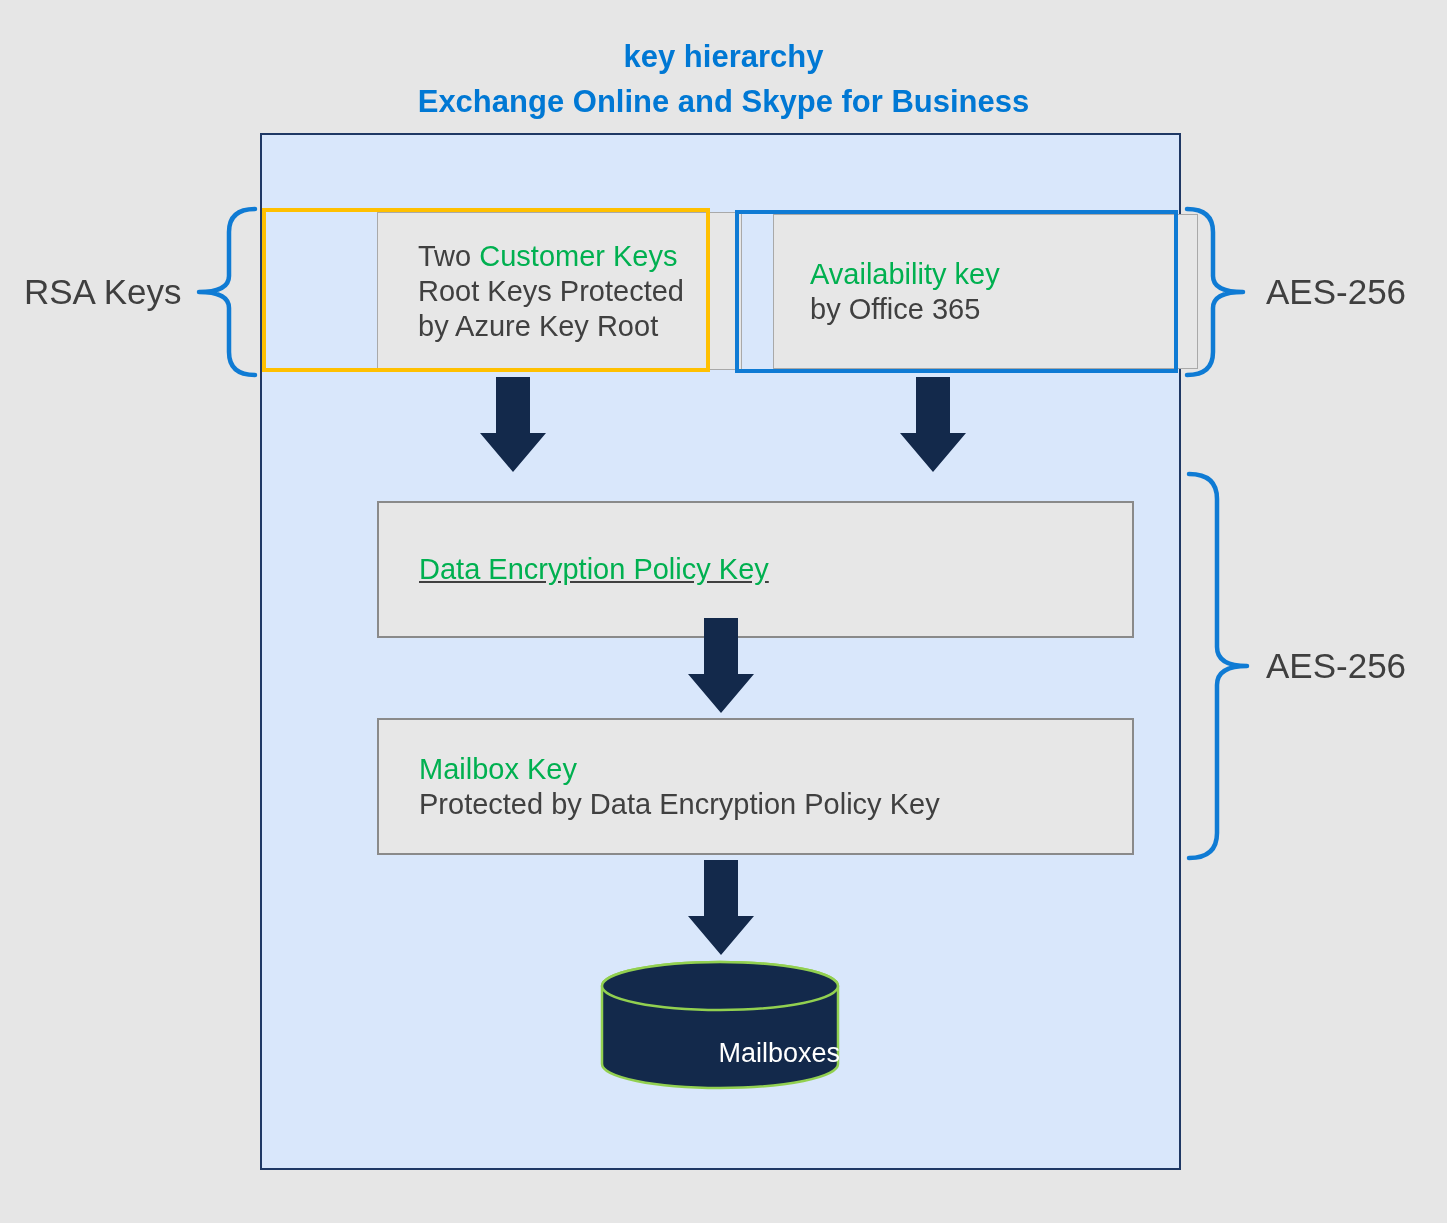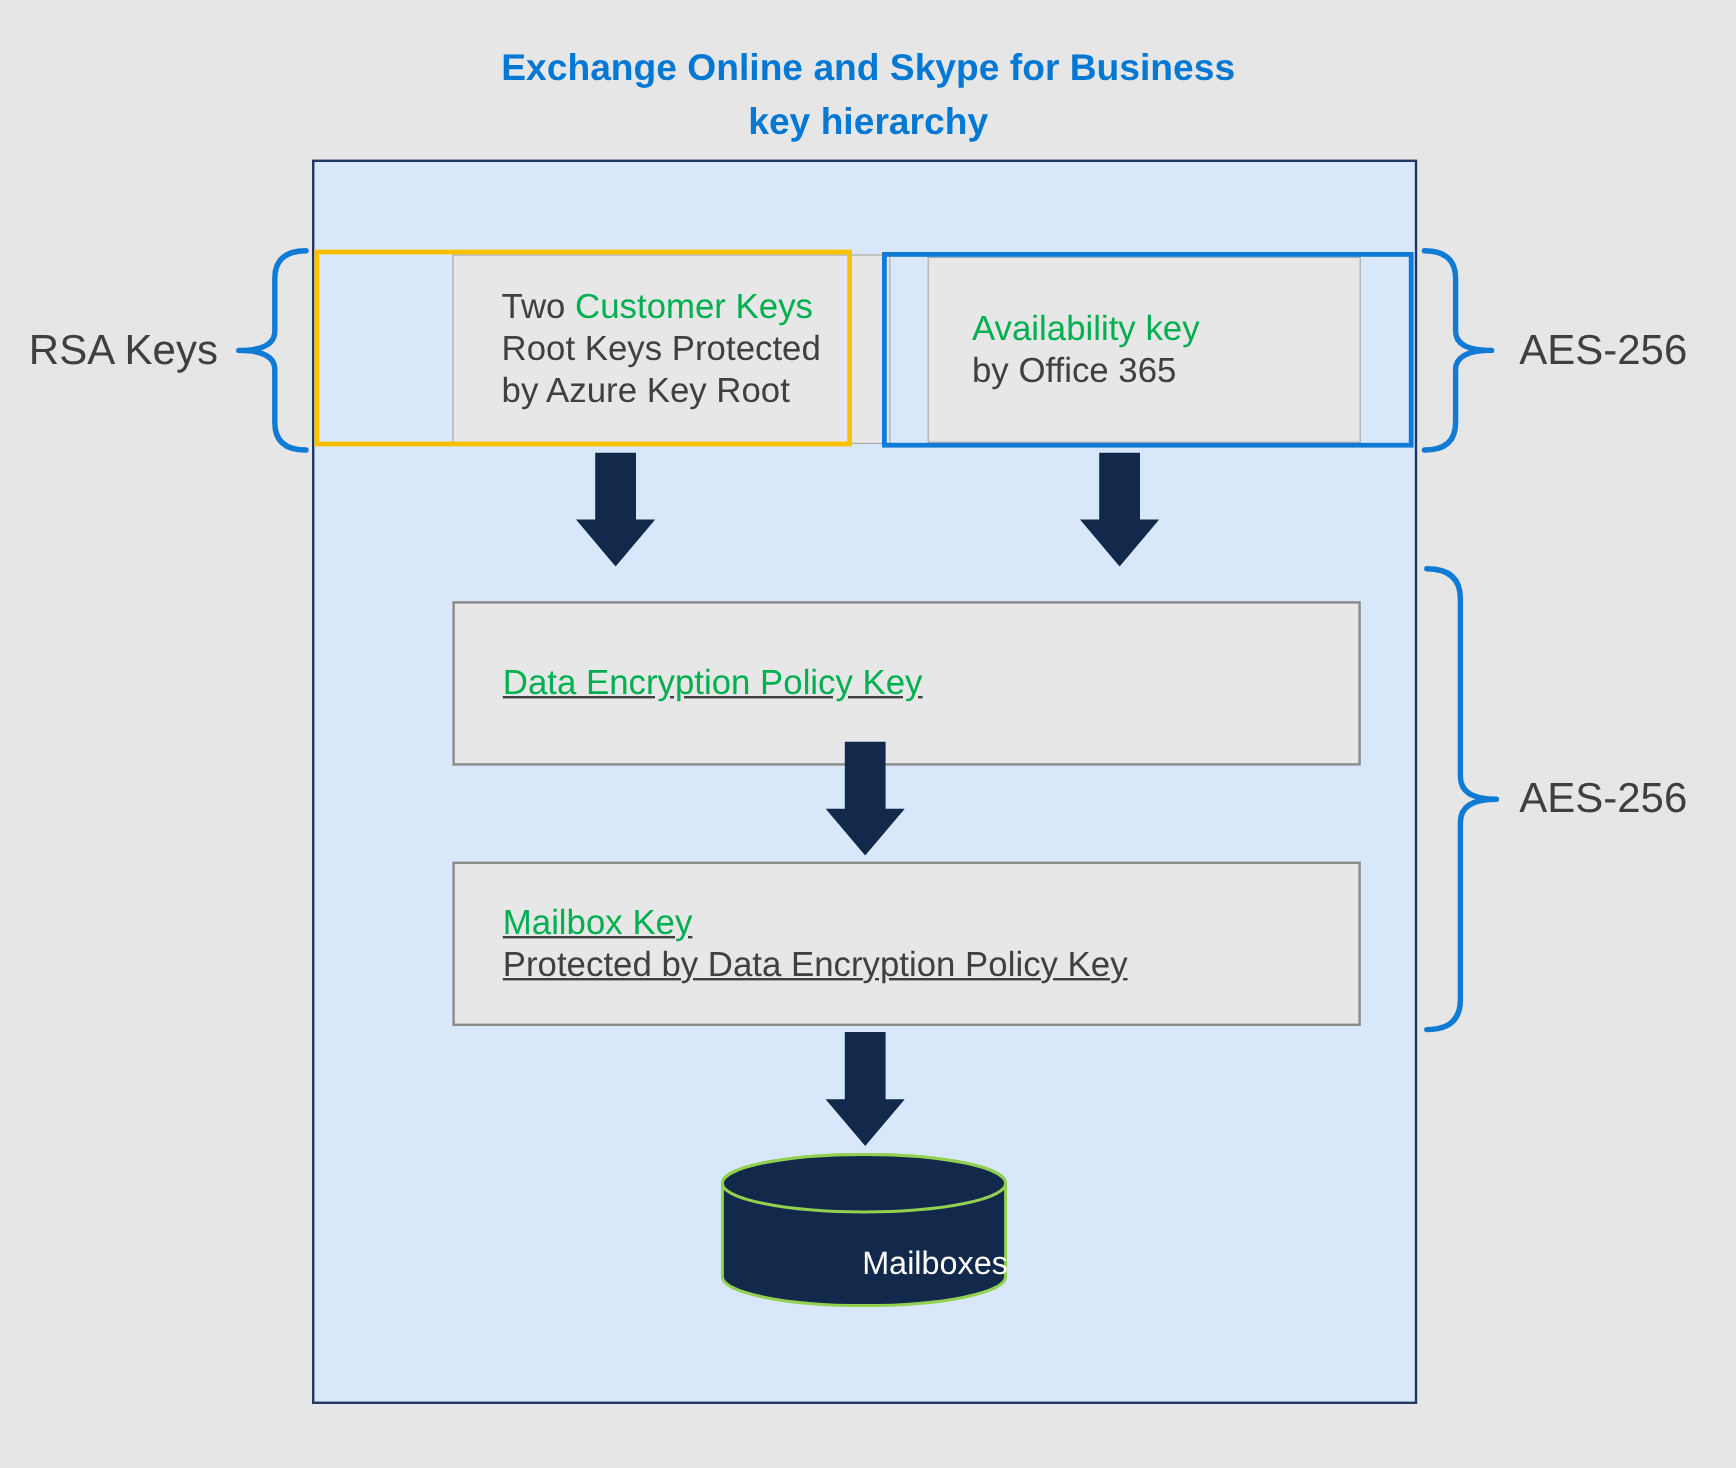--- a/index.html
+++ b/index.html
@@ -40,57 +40,57 @@
     position:absolute; left:600px; top:1038px; width:240px;
     text-align:right; color:#ffffff; font-size:27px;
   }
 </style>
 </head>
 <body>
 
 <div class="canvas">
 
   <div class="title">
+    <div>key hierarchy</div>
     <div>Exchange Online and Skype for Business</div>
-    <div>key hierarchy</div>
   </div>
 
   <div class="container"></div>
 
   <div class="graybox thin" style="left:343px; top:212px; width:365px; height:158px; padding-left:40px;">
     <div>
       <span class="dark">Two </span><span class="green">Customer Keys</span>
     </div>
     <div class="dark">Root Keys Protected</div>
     <div class="dark">by Azure Key Root</div>
   </div>
   <div class="outline orange" style="left:262px; top:208px; width:448px; height:164px;"></div>
 
-  <div class="graybox thin" style="left:739px; top:214px; width:361px; height:155px; padding-left:36px;">
+  <div class="graybox thin" style="left:739px; top:214px; width:425px; height:155px; padding-left:36px;">
     <div class="green">Availability key</div>
     <div class="dark">by Office 365</div>
   </div>
   <div class="outline blue" style="left:735px; top:210px; width:443px; height:163px;"></div>
 
   <svg class="arrow" style="left:480px; top:377px;" viewBox="0 0 66 95">
     <path d="M16,0 H50 V56 H66 L33,95 L0,56 H16 Z" fill="#13294b"></path>
   </svg>
   <svg class="arrow" style="left:900px; top:377px;" viewBox="0 0 66 95">
     <path d="M16,0 H50 V56 H66 L33,95 L0,56 H16 Z" fill="#13294b"></path>
   </svg>
 
   <div class="graybox" style="left:343px; top:501px; width:757px; height:137px; padding-left:40px;text-decoration:underline;">
     <div class="green">Data Encryption Policy Key</div>
   </div>
 
   <svg class="arrow" style="left:688px; top:618px;" viewBox="0 0 66 95">
     <path d="M16,0 H50 V56 H66 L33,95 L0,56 H16 Z" fill="#13294b"></path>
   </svg>
 
-  <div class="graybox" style="left:343px; top:718px; width:757px; height:137px; padding-left:40px;text-decoration:underline;">
+  <div class="graybox" style="left:343px; top:718px; width:757px; height:137px; padding-left:40px;">
     <div class="green">Mailbox Key</div>
     <div class="dark">Protected by Data Encryption Policy Key</div>
   </div>
 
   <svg class="arrow" style="left:688px; top:860px;" viewBox="0 0 66 95">
     <path d="M16,0 H50 V56 H66 L33,95 L0,56 H16 Z" fill="#13294b"></path>
   </svg>
 
   <svg class="cylinder" viewBox="0 0 240 132">
     <path d="M2,26 A118,24 0 0 1 238,26 L238,104 A118,24 0 0 1 2,104 Z" fill="#13294b" stroke="#92d050" stroke-width="2.5"></path>

